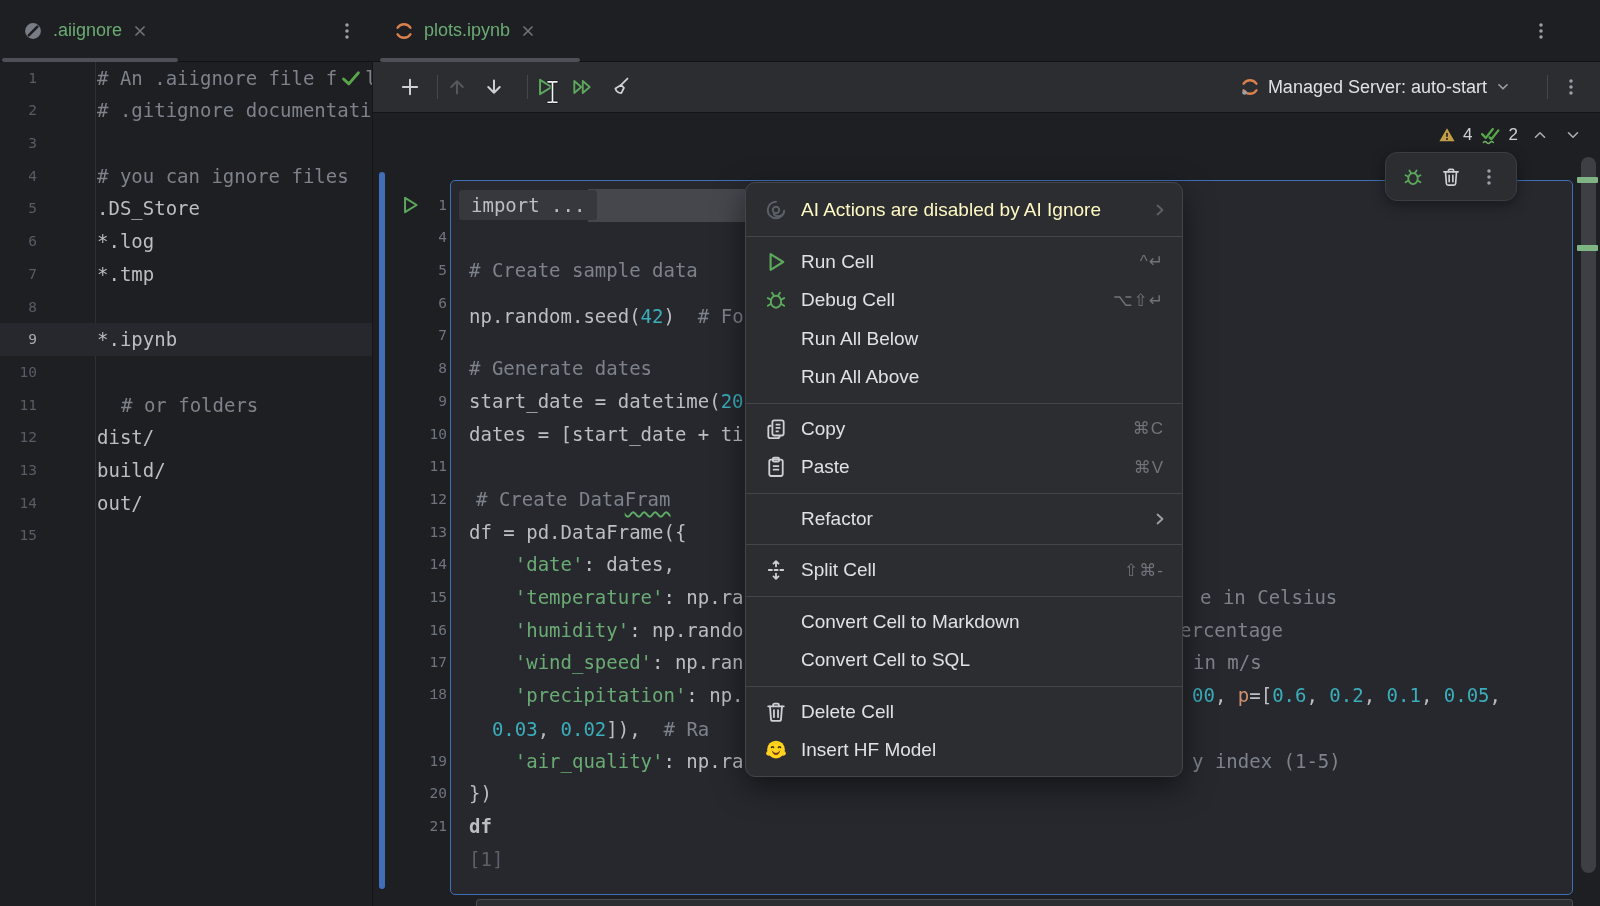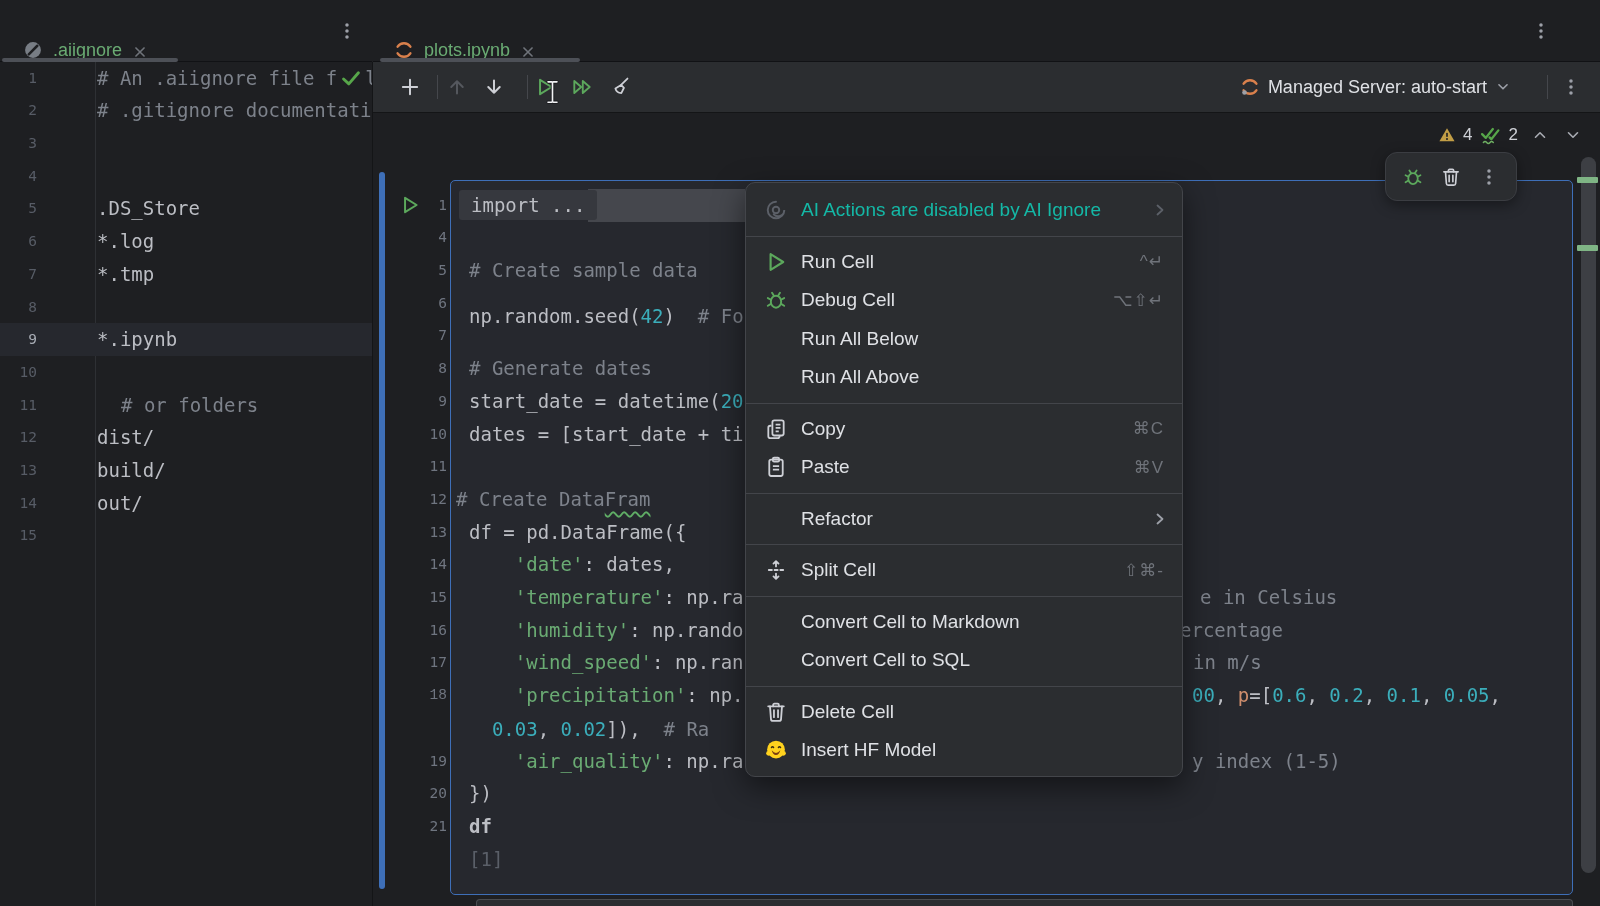--- a/index.html
+++ b/index.html
@@ -1,21 +1,21 @@
 <!DOCTYPE html>
 <html><head>
 <meta charset="utf-8">
 <style>
   html,body{margin:0;padding:0;background:#101113;}
   #root{position:relative;width:1600px;height:906px;background:#1E1F22;overflow:hidden;
         font-family:"Liberation Sans",sans-serif;color:#CED0D6;-webkit-user-select:none;user-select:none;}
   .abs{position:absolute;}
   
   .tabbar{position:absolute;top:0;height:61px;border-bottom:1px solid #111215;background:#1E1F22;}
-  .tab{position:absolute;top:0;height:61px;display:flex;align-items:flex-end;gap:9px;}
+  .tab{position:absolute;top:0;height:61px;display:flex;align-items:center;gap:9px;}
   .tabtxt{font-size:18px;color:#6AAB73;}
   .tab-underline{position:absolute;bottom:-1px;height:4px;border-radius:2px;background:#4D5057;}
   
   .nbtoolbar{position:absolute;left:373px;top:62px;width:1227px;height:50px;background:#2B2D30;border-bottom:1px solid #141517;}
   .tbsep{position:absolute;top:13px;width:1px;height:24px;background:#45474C;}
   .ic{display:inline-block;width:22px;height:22px;}
   .ic svg{width:100%;height:100%;display:block;}
   .ic-sm{width:18px;height:18px;}
   
   .cline{position:absolute;height:33px;line-height:33px;font-size:19px;white-space:pre;font-family:"DejaVu Sans Mono",monospace;}
@@ -30,21 +30,21 @@
         border:1.5px solid #3E6FB8;border-radius:5px;}
   #cellbar{position:absolute;left:379px;top:172px;width:6px;height:717px;border-radius:3px;background:#3E6FB8;}
   .foldbox{position:absolute;height:30px;line-height:30px;background:#36383E;border-radius:3px;padding:0 12px;
            font-size:19px;font-family:"DejaVu Sans Mono",monospace;color:#BCBEC4;}
   .selblock{position:absolute;height:33px;background:#45474D;}
   
   #ctx-menu{position:absolute;left:745px;top:182px;width:436px;background:#2B2D30;border:1px solid #43454A;
             border-radius:10px;box-shadow:0 10px 30px rgba(0,0,0,.5);padding:8px 0 6px 0;z-index:40;}
   .mi{position:relative;height:38.5px;display:flex;align-items:center;}
   .mi .lbl{position:absolute;left:55px;font-size:19px;color:#DFE1E5;white-space:nowrap;}
-  .mi.disabled .lbl{color:#14b8a6;}
+  .mi.disabled .lbl{color:#fef9c3;}
   .mi .mic{position:absolute;left:18px;width:24px;height:24px;}
   .mi .mic svg{width:100%;height:100%;}
   .mi .sc{position:absolute;right:18px;font-size:17px;color:#6F737A;letter-spacing:1px;}
   .mi .sub{position:absolute;right:12px;width:20px;height:20px;}
   .mdiv{height:1px;background:#43454A;margin:6px 0;}
   
   #celltools{position:absolute;left:1385px;top:152px;width:130px;height:47px;background:#2B2D30;
              border:1px solid #3B3D42;border-radius:12px;box-shadow:0 4px 14px rgba(0,0,0,.4);
              display:flex;align-items:center;justify-content:center;gap:16px;z-index:30;}
   
@@ -93,20 +93,21 @@
     <div class="abs" style="left:95px;top:0;width:1px;height:844px;background:#2E3034;"></div>
   <div class="lnum" style="left: 0px; top: -0.35px; width: 37px;">1</div>
       <div class="cline" style="left: 97px; top: -0.35px;"><span class="com"># An .aiignore file f</span><span class="ic" style="width: 24px; height: 24px; vertical-align: -5px; margin: 0px 2px;"><svg viewBox="0 0 20 20" fill="none">
             <path d="M3.8 10.8 L8.2 14.9 L16.2 5.6" stroke="#57A64A" stroke-width="2.4" stroke-linecap="round" stroke-linejoin="round"></path>
           </svg></span><span class="com">l</span></div>
       <div class="lnum" style="left: 0px; top: 32.35px; width: 37px;">2</div>
       <div class="cline" style="left: 97px; top: 32.35px;"><span class="com"># .gitignore documentati</span></div>
       <div class="lnum" style="left: 0px; top: 65.05px; width: 37px;">3</div>
       <div class="cline" style="left: 97px; top: 65.05px;"></div>
       <div class="lnum" style="left: 0px; top: 97.75px; width: 37px;">4</div>
+      <div class="cline" style="left: 97px; top: 97.75px;"><span class="com"># you can ignore files</span></div>
       <div class="lnum" style="left: 0px; top: 130.45px; width: 37px;">5</div>
       <div class="cline" style="left: 97px; top: 130.45px;"><span class="pln">.DS_Store</span></div>
       <div class="lnum" style="left: 0px; top: 163.15px; width: 37px;">6</div>
       <div class="cline" style="left: 97px; top: 163.15px;"><span class="pln">*.log</span></div>
       <div class="lnum" style="left: 0px; top: 195.85px; width: 37px;">7</div>
       <div class="cline" style="left: 97px; top: 195.85px;"><span class="pln">*.tmp</span></div>
       <div class="lnum" style="left: 0px; top: 228.55px; width: 37px;">8</div>
       <div class="cline" style="left: 97px; top: 228.55px;"></div>
       <div class="curline" style="top: 261.25px;"></div>
       <div class="lnum curnum" style="left: 0px; top: 261.25px; width: 37px;">9</div>
@@ -260,21 +261,21 @@
       <div class="cline" style="left: 469px; top: 319.45px; z-index: 3;"></div>
       <div class="lnum" style="left: 380px; top: 352.15px; width: 67px; color: rgb(111, 117, 128); z-index: 4;">8</div>
       <div class="cline" style="left: 469px; top: 352.15px; z-index: 3;"><span class="com"># Generate dates</span></div>
       <div class="lnum" style="left: 380px; top: 384.85px; width: 67px; color: rgb(111, 117, 128); z-index: 4;">9</div>
       <div class="cline" style="left: 469px; top: 384.85px; z-index: 3;"><span class="pln">start_date = datetime(</span><span class="num">20</span></div>
       <div class="lnum" style="left: 380px; top: 417.55px; width: 67px; color: rgb(111, 117, 128); z-index: 4;">10</div>
       <div class="cline" style="left: 469px; top: 417.55px; z-index: 3;"><span class="pln">dates = [start_date + ti</span></div>
       <div class="lnum" style="left: 380px; top: 450.25px; width: 67px; color: rgb(111, 117, 128); z-index: 4;">11</div>
       <div class="cline" style="left: 469px; top: 450.25px; z-index: 3;"></div>
       <div class="lnum" style="left: 380px; top: 482.95px; width: 67px; color: rgb(111, 117, 128); z-index: 4;">12</div>
-      <div class="cline" style="left: 456px; top: 482.95px; z-index: 3;"><span class="com"># Create Data</span><span class="com squig">Fram</span></div>
+      <div class="cline" style="left: 476px; top: 482.95px; z-index: 3;"><span class="com"># Create Data</span><span class="com squig">Fram</span></div>
       <div class="lnum" style="left: 380px; top: 515.65px; width: 67px; color: rgb(111, 117, 128); z-index: 4;">13</div>
       <div class="cline" style="left: 469px; top: 515.65px; z-index: 3;"><span class="pln">df = pd.DataFrame({</span></div>
       <div class="lnum" style="left: 380px; top: 548.35px; width: 67px; color: rgb(111, 117, 128); z-index: 4;">14</div>
       <div class="cline" style="left: 469px; top: 548.35px; z-index: 3;"><span class="pln">    </span><span class="str">'date'</span><span class="pln">: dates,</span></div>
       <div class="lnum" style="left: 380px; top: 581.05px; width: 67px; color: rgb(111, 117, 128); z-index: 4;">15</div>
       <div class="cline" style="left: 469px; top: 581.05px; z-index: 3;"><span class="pln">    </span><span class="str">'temperature'</span><span class="pln">: np.ra</span></div>
       <div class="lnum" style="left: 380px; top: 613.75px; width: 67px; color: rgb(111, 117, 128); z-index: 4;">16</div>
       <div class="cline" style="left: 469px; top: 613.75px; z-index: 3;"><span class="pln">    </span><span class="str">'humidity'</span><span class="pln">: np.rando</span></div>
       <div class="lnum" style="left: 380px; top: 646.45px; width: 67px; color: rgb(111, 117, 128); z-index: 4;">17</div>
       <div class="cline" style="left: 469px; top: 646.45px; z-index: 3;"><span class="pln">    </span><span class="str">'wind_speed'</span><span class="pln">: np.ran</span></div>

